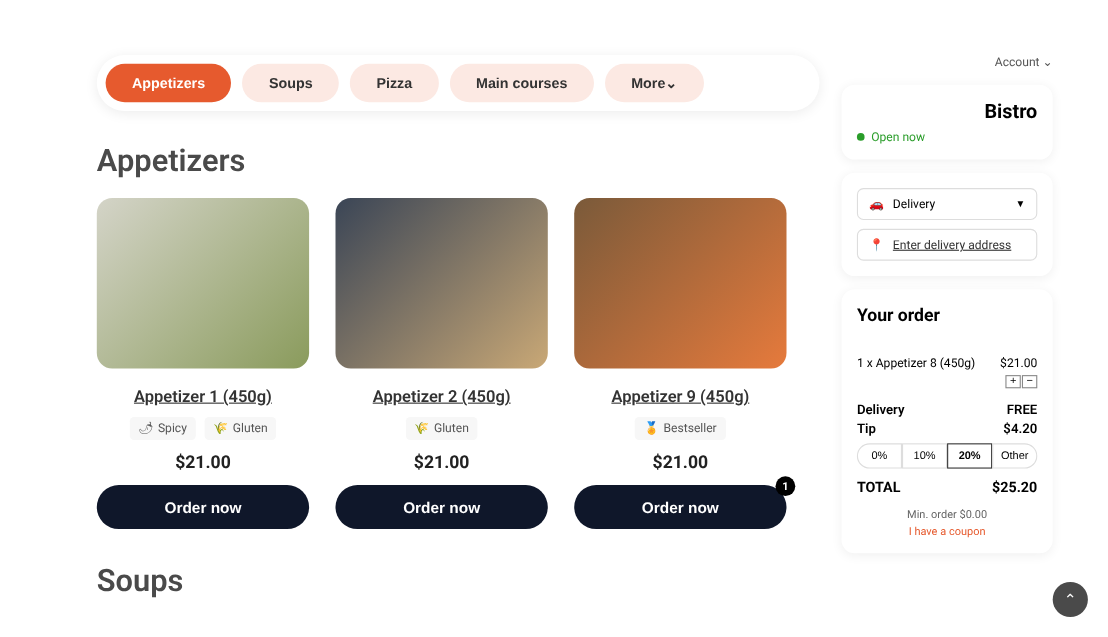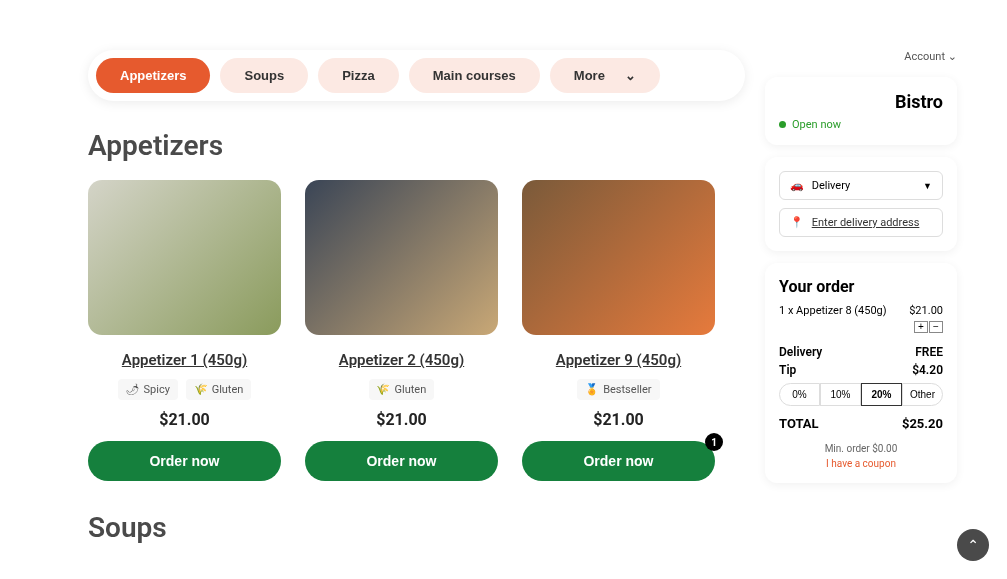--- a/index.html
+++ b/index.html
@@ -9,47 +9,47 @@
       width: 1007px;
       height: 579px;
       overflow: hidden;
       position: relative;
     }
     .container { display: flex; padding: 50px 50px 0 88px; gap: 20px; }
     .main { flex: 1; }
     .tabs { display: flex; gap: 10px; margin-bottom: 28px; background: #fff; border-radius: 30px; box-shadow: 0 2px 12px rgba(0,0,0,0.08); padding: 8px; }
     .tab { padding: 10px 24px; border-radius: 20px; font-size: 13px; font-weight: 600; cursor: pointer; border: none; background: #fce9e3; color: #333; }
     .tab.active { background: #e65a2e; color: #fff; }
-    .tab-more { display: flex; align-items: center; gap: 20px; }
+    .tab-more { display: flex; align-items: center; gap: 0; }
     .section-title { font-size: 28px; font-weight: 600; color: #4a4a4a; margin-bottom: 18px; }
     .cards { display: flex; gap: 24px; margin-bottom: 30px; }
     .card { width: 193px; position: relative; }
     .card-img { width: 193px; height: 155px; border-radius: 14px; display: flex; align-items: center; justify-content: center; font-size: 10px; color: #666; }
     .card-img-1 { background: linear-gradient(135deg, #d4d4c8, #8a9b5c); }
     .card-img-2 { background: linear-gradient(135deg, #3a4556, #c9a876); }
     .card-img-3 { background: linear-gradient(135deg, #7a5a3a, #e67a3c); }
     .card-title { text-align: center; font-size: 15px; font-weight: 600; margin: 16px 0 10px; color: #333; text-decoration: underline; }
     .tags { display: flex; justify-content: center; gap: 8px; margin-bottom: 10px; }
     .tag { display: flex; align-items: center; gap: 4px; padding: 4px 8px; background: #f7f7f7; border-radius: 4px; font-size: 11px; color: #555; }
     .tag-icon { font-size: 11px; }
     .price { text-align: center; font-size: 16px; font-weight: 700; color: #222; margin-bottom: 12px; }
-    .order-btn { width: 100%; padding: 12px; background: #15803d; color: #fff; border: none; border-radius: 24px; font-size: 14px; font-weight: 600; cursor: pointer; }
+    .order-btn { width: 100%; padding: 12px; background: #0f172a; color: #fff; border: none; border-radius: 24px; font-size: 14px; font-weight: 600; cursor: pointer; }
     .badge { position: absolute; bottom: 30px; right: -8px; width: 18px; height: 18px; border-radius: 50%; background: #000; color: #fff; font-size: 10px; font-weight: 700; display: flex; align-items: center; justify-content: center; }
 
     .sidebar { width: 192px; }
     .account { text-align: right; font-size: 11px; color: #555; margin-bottom: 14px; cursor: pointer; }
     .panel { background: #fff; border-radius: 12px; box-shadow: 0 2px 10px rgba(0,0,0,0.06); padding: 14px; margin-bottom: 12px; }
     .bistro-name { font-size: 18px; font-weight: 700; margin-bottom: 6px; text-align: right; }
     .open-status { display: flex; align-items: center; gap: 6px; font-size: 11px; color: #2a9d2a; }
     .dot { width: 7px; height: 7px; border-radius: 50%; background: #2a9d2a; }
     .delivery-row { display: flex; align-items: center; gap: 8px; border: 1px solid #ddd; border-radius: 6px; padding: 7px 10px; font-size: 11px; margin-bottom: 8px; cursor: pointer; position: relative; }
     .delivery-row .caret { margin-left: auto; font-size: 9px; }
     .addr-row { display: flex; align-items: center; gap: 8px; border: 1px solid #ddd; border-radius: 6px; padding: 7px 10px; font-size: 11px; }
     .addr-link { text-decoration: underline; color: #333; cursor: pointer; }
-    .order-title { font-size: 16px; font-weight: 700; margin-bottom: 8px; }
+    .order-title { font-size: 16px; font-weight: 700; margin-bottom: 28px; }
     .order-item { display: flex; justify-content: space-between; font-size: 11px; margin-bottom: 4px; }
     .qty-ctrl { display: flex; gap: 1px; justify-content: flex-end; margin-bottom: 12px; }
     .qty-btn { width: 14px; height: 12px; border: 1px solid #888; background: #fff; font-size: 10px; cursor: pointer; line-height: 1; display: flex; align-items: center; justify-content: center; }
     .order-row { display: flex; justify-content: space-between; font-size: 12px; margin-bottom: 4px; font-weight: 600; }
     .tip-row { display: flex; gap: 0; margin: 6px 0 10px; }
     .tip-btn { flex: 1; padding: 5px 0; border: 1px solid #ddd; background: #fff; font-size: 10px; cursor: pointer; }
     .tip-btn:first-child { border-radius: 12px 0 0 12px; }
     .tip-btn:last-child { border-radius: 0 12px 12px 0; }
     .tip-btn.active { border-color: #333; font-weight: 600; }
     .total-row { display: flex; justify-content: space-between; font-size: 13px; font-weight: 700; margin-bottom: 12px; }

